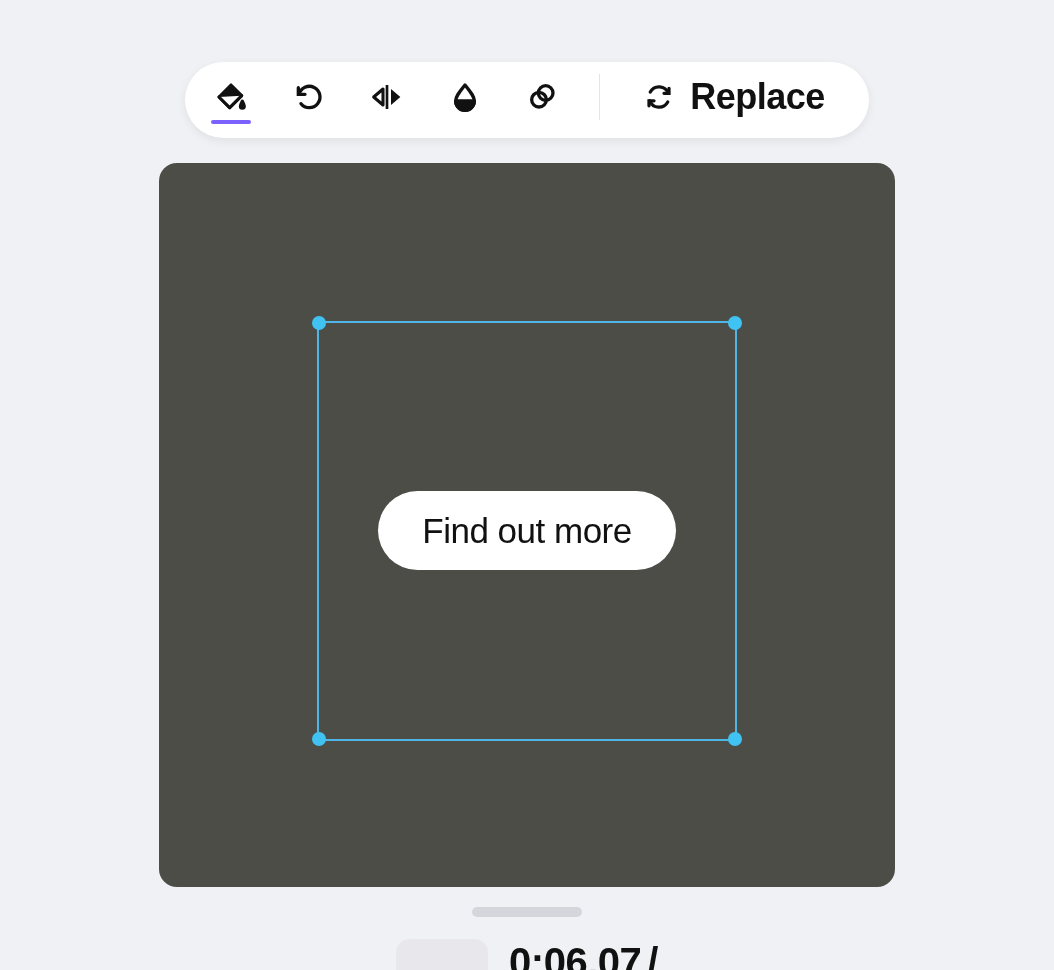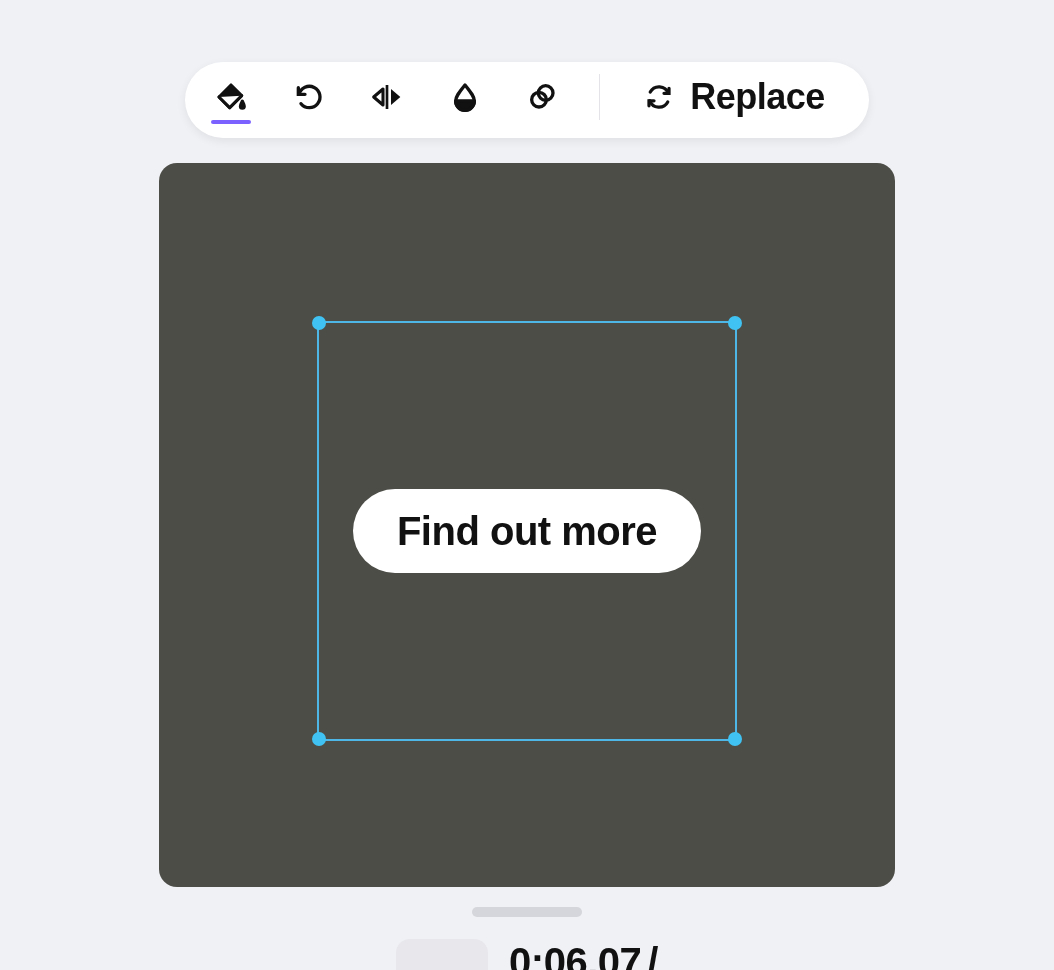--- a/index.html
+++ b/index.html
@@ -15,21 +15,21 @@
   .replace svg{width:30px;height:30px;display:block}
   .replace span{font-size:36px;font-weight:750;color:#111;letter-spacing:-0.5px}
   .canvas-area{margin-top:25px;width:736px;height:736px;border-radius:18px;background:#4C4D47;position:relative;overflow:hidden}
   .sel{position:absolute;left:158px;top:158px;width:420px;height:420px;border:2px solid #4FB6E8;cursor:move}
   .handle{position:absolute;width:14px;height:14px;border-radius:50%;background:#40C3F2}
   .tl{left:-7px;top:-7px}
   .tr{right:-7px;top:-7px}
   .bl{left:-7px;bottom:-7px}
   .br{right:-7px;bottom:-7px}
   .sel-content{position:absolute;inset:0;display:flex;align-items:center;justify-content:center}
-  .pill{background:#fff;border-radius:999px;padding:22px 44px;font-size:40px;font-weight:700;color:#111;letter-spacing:-0.5px;line-height:1}
+  .pill{background:#fff;border-radius:999px;padding:22px 44px;font-size:35px;font-weight:400;color:#111;letter-spacing:-0.5px;line-height:1}
   .drag-handle{position:absolute;top:-36px;left:50%;transform:translateX(-50%);width:108px;height:10px;background:#D9D9DE;border-radius:5px}
   .slot{width:96px;height:60px;border-radius:14px;background:#E8E8EC}
   .time{font-size:40px;font-weight:750;color:#111;letter-spacing:-0.5px;white-space:nowrap}
 </style>
 </head>
 <body>
 
 <div class="wrap">
 
   <div class="toolbar">

